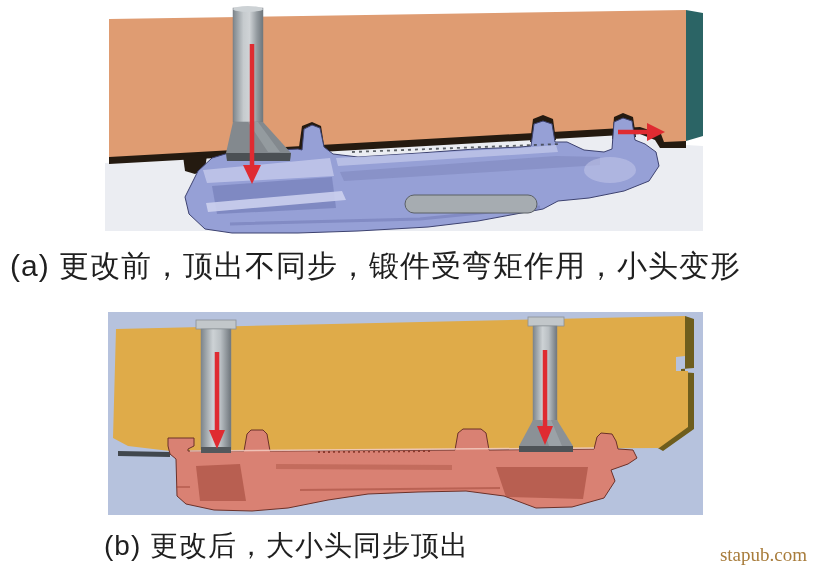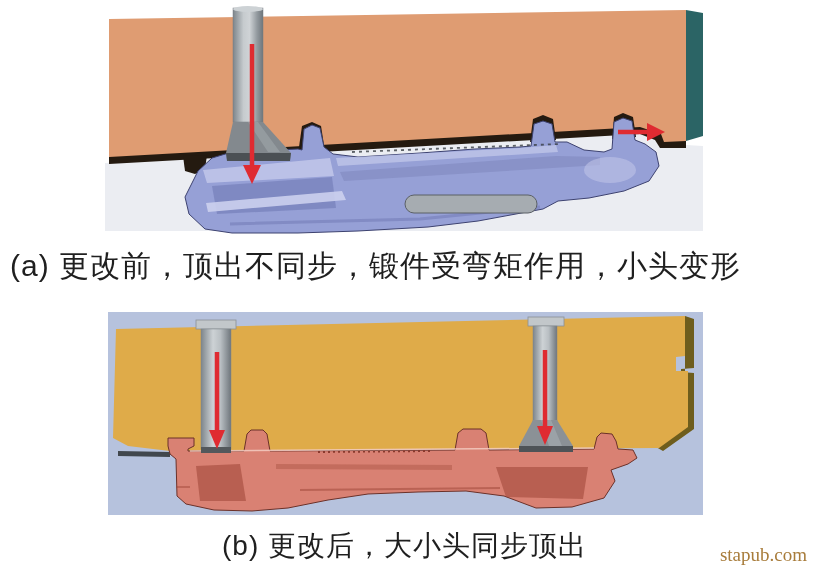--- a/index.html
+++ b/index.html
@@ -2,21 +2,21 @@
 <html style="--page-bg: #ffffff; --caption-color: #1f1f1f; --arrow-red: #df2b31; --fig-a-die: #df9c72; --fig-a-die-edge: #2b6465; --fig-a-shadow: #241a10; --fig-a-forging: #96a0d6; --fig-a-bg: #ebedf2; --fig-b-bg: #b6c2dd; --fig-b-die: #dfab49; --fig-b-die-shadow: #6e5d1d; --fig-b-forging: #d98173; --fig-b-forging-dark: #9c4435; --watermark-color: #a87c3b;"><head>
 <meta charset="utf-8">
 <style>
   html,body{margin:0;padding:0;}
   .page{position:relative;width:813px;height:570px;background:var(--page-bg,#fff);
         overflow:hidden;font-family:"Liberation Sans",sans-serif;}
   .fig{position:absolute;}
   .caption{position:absolute;color:var(--caption-color,#1f1f1f);
            font-family:"Liberation Sans",sans-serif;white-space:nowrap;}
   .caption-a{left:10px;top:246px;width:800px;font-size:30px;letter-spacing:1px;}
-  .caption-b{left:104px;top:527px;width:601px;font-size:28px;letter-spacing:1px;text-align:center;}
+  .caption-b{left:104px;top:527px;width:601px;font-size:28px;letter-spacing:1px;}
   .watermark{position:absolute;right:6px;top:544px;font-size:19px;
              font-family:"Liberation Serif",serif;color:var(--watermark-color,#a87c3b);text-align:right;}
   
   .fa-bg{fill:var(--fig-a-bg,#ebedf2);}
   .fa-die{fill:var(--fig-a-die,#df9c72);}
   .fa-edge{fill:var(--fig-a-die-edge,#2b6465);}
   .fa-shadow{fill:var(--fig-a-shadow,#241a10);}
   .fa-forging{fill:var(--fig-a-forging,#96a0d6);stroke:#3d4270;stroke-width:1;}
   .fb-bg{fill:var(--fig-b-bg,#b6c2dd);}
   .fb-die{fill:var(--fig-b-die,#dfab49);}

